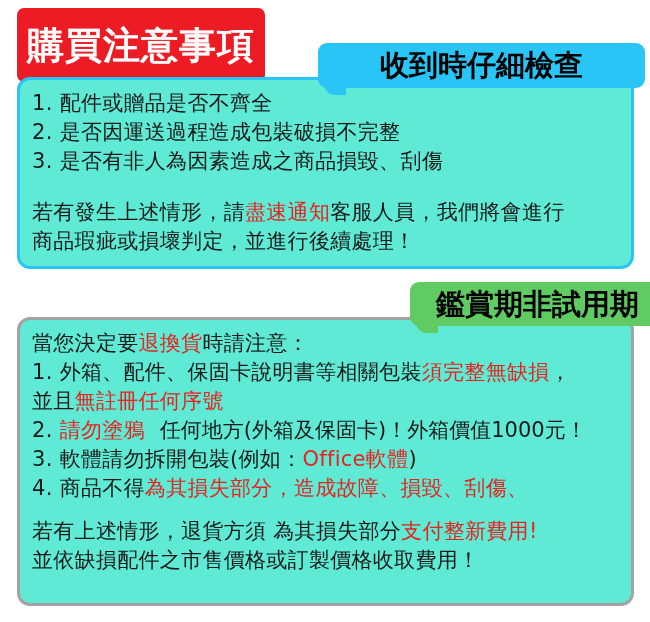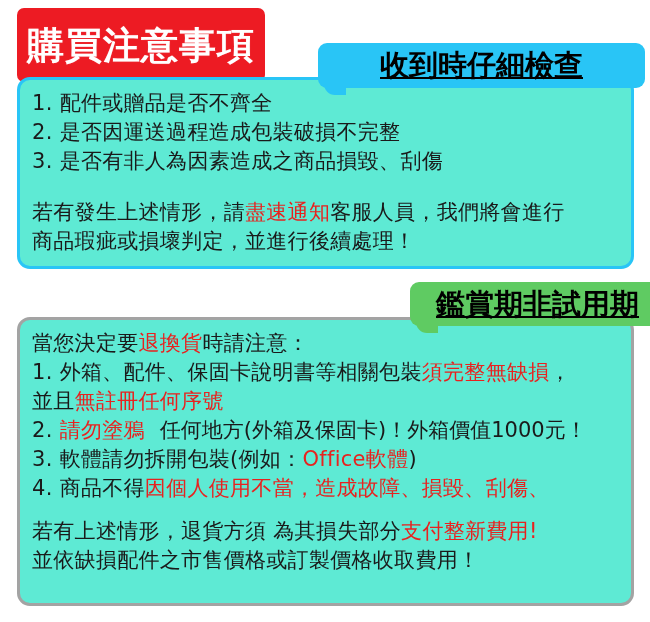--- a/index.html
+++ b/index.html
@@ -47,21 +47,20 @@
 
   
   .tab {
     position: absolute;
     display: flex;
     align-items: center;
     justify-content: center;
     border-radius: 9px;
     box-sizing: border-box;
     z-index: 4;
-    text-decoration: underline;
   }
   .tab .label {
     font-size: 29px;
     font-weight: bold;
     color: #000000;
     line-height: 1;
     white-space: nowrap;
     letter-spacing: 0px;
   }
   .tab::after {
@@ -207,21 +206,21 @@
         <span class="hl">請勿塗鴉</span><span class="num">任何地方(外箱及保固卡)！外箱價值1000元！</span>
       </div>
 
       <div class="line">
         <span>3.</span>
         <span>軟體請勿拆開包裝(例如：</span><span class="hl">Office軟體</span><span>)</span>
       </div>
 
       <div class="line">
         <span>4.</span>
-        <span>商品不得</span><span class="hl">因個人使用不當，造成故障、損毀、刮傷、</span>
+        <span>商品不得</span><span class="hl">為其損失部分，造成故障、損毀、刮傷、</span>
       </div>
 
 
       <div class="spacer-sm"></div>
 
       <div class="line">
         <span>若有上述情形，退貨方須 為其損失部分</span><span class="hl">支付整新費用!</span>
       </div>
 
       <div class="line">並依缺損配件之市售價格或訂製價格收取費用！</div>

